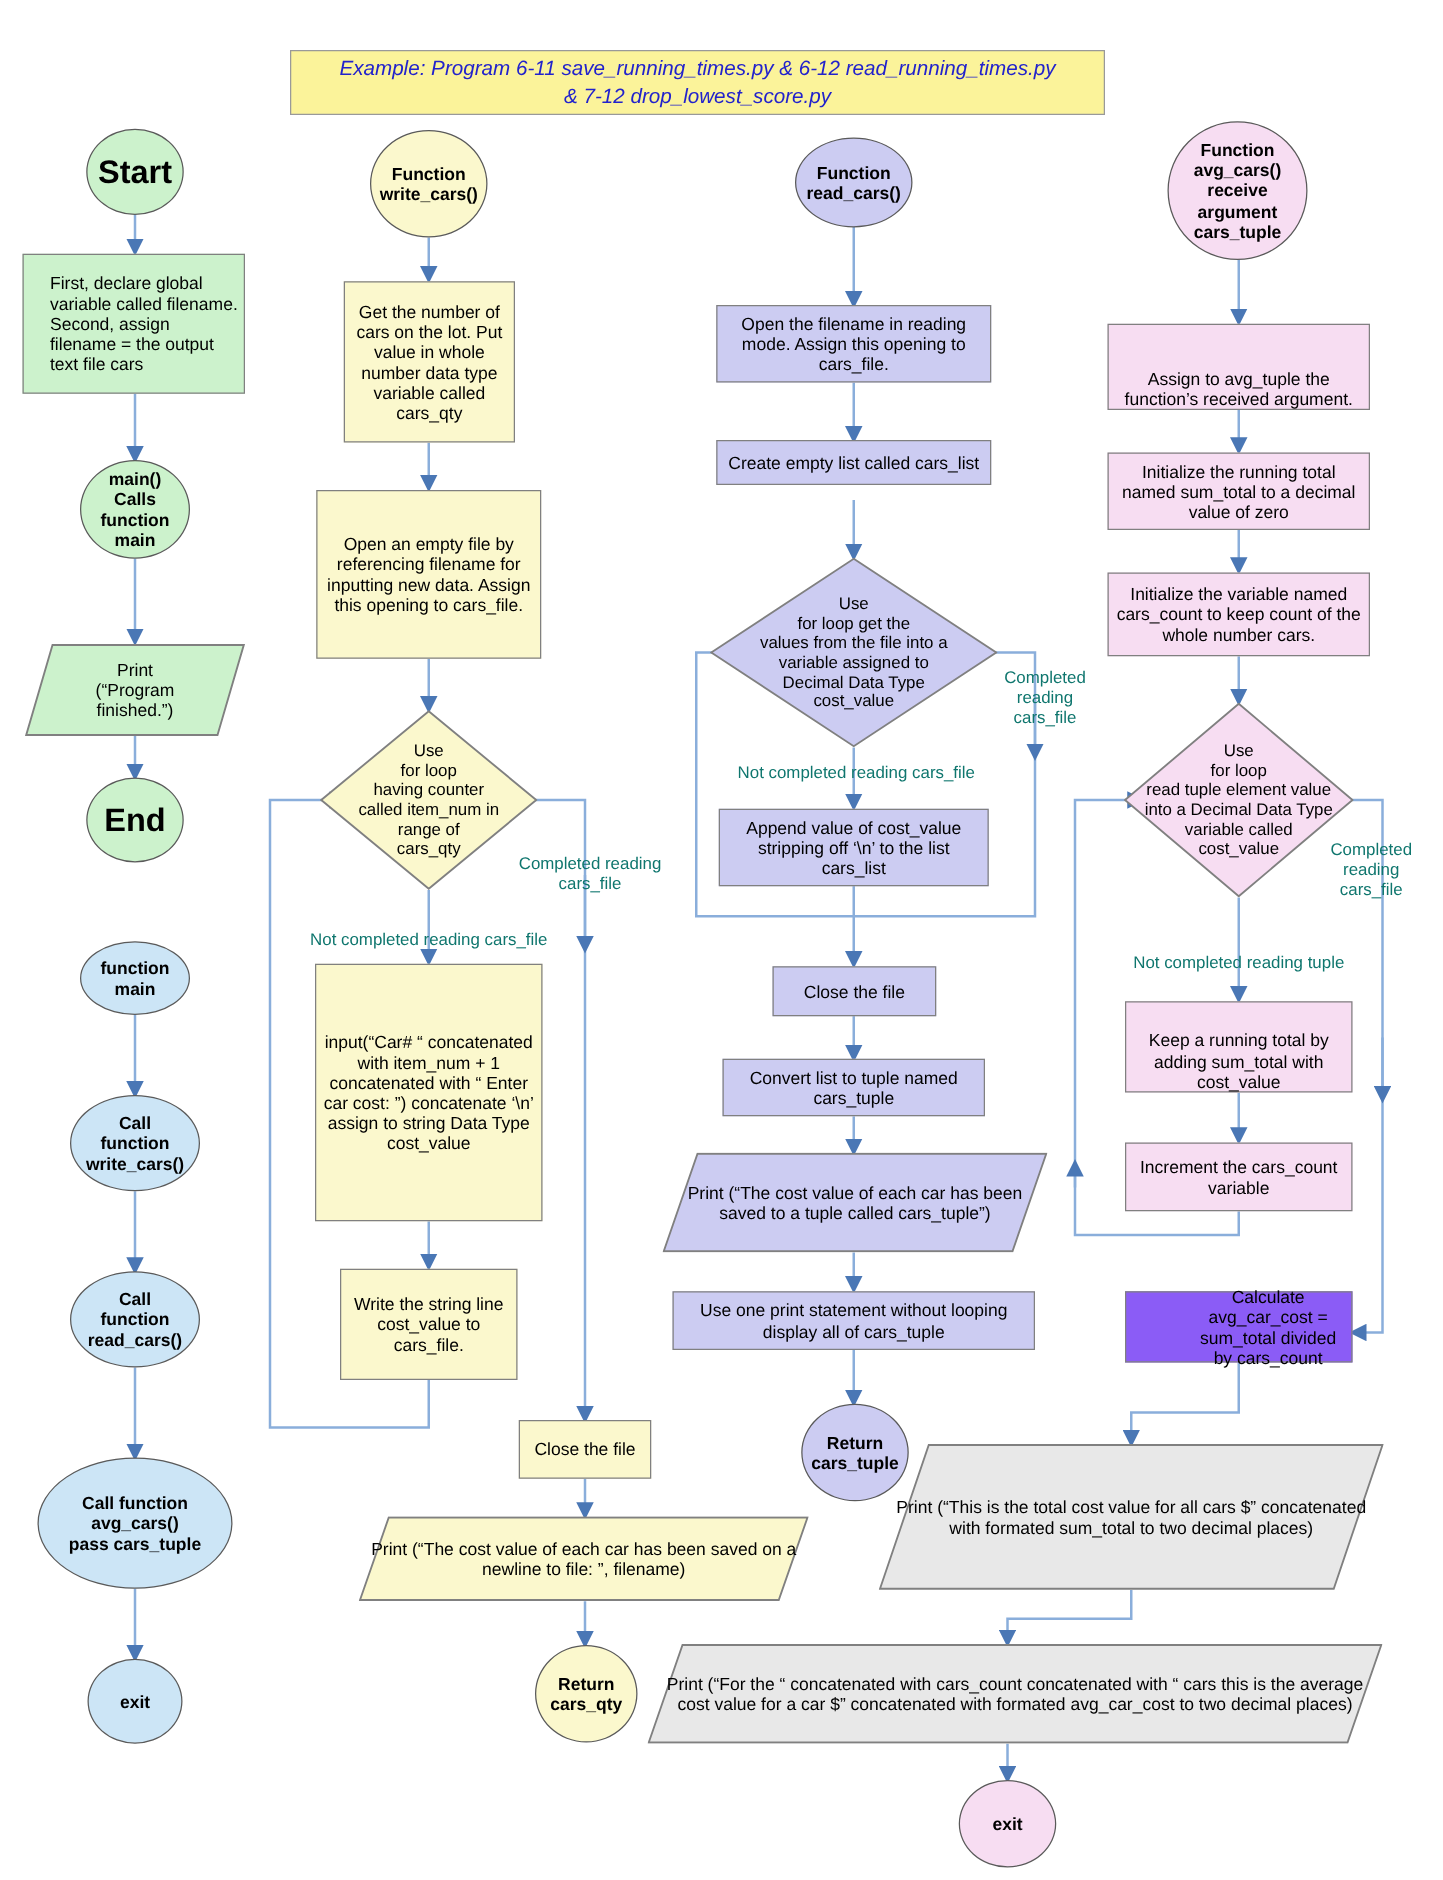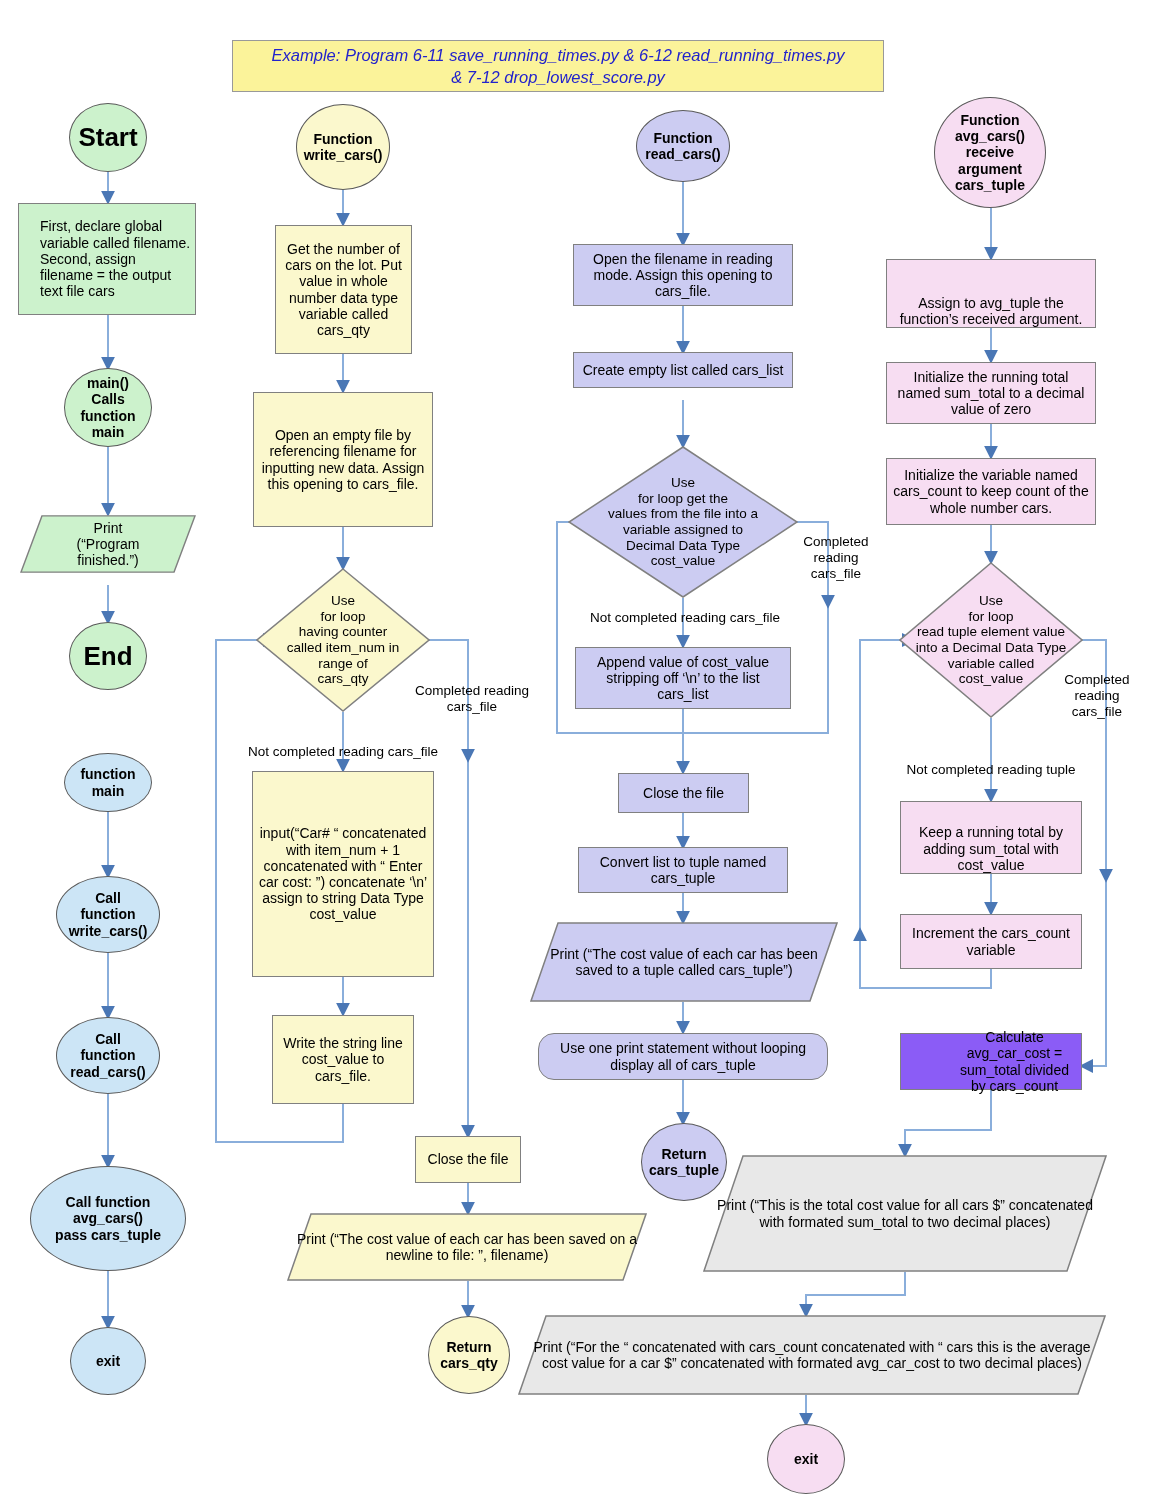--- a/index.html
+++ b/index.html
@@ -31,21 +31,21 @@
   .c-gray{background:#8b5cf6;padding-left:47px;}
   .c-title{background:#fbf39a;border:1.5px solid #999999;}
 
   .b{font-weight:bold;}
   .t13{font-size:13.5px;}
   .t14{font-size:14px;}
   .t26{font-size:26px;}
 
   .title-txt{color:#2222cc;font-size:16.5px;line-height:1.35;}
 
-  .edgelabel{position:absolute;font-size:13.5px;color:#000000;text-align:center;line-height:1.2;}
+  .edgelabel{position:absolute;font-size:13.5px;color:#0f766e;text-align:center;line-height:1.2;}
   .lalign{text-align:left;}
 </style>
 </head>
 <body>
 
 <div id="canvas">
 
   <svg class="links" viewBox="0 0 1154 1504">
     <defs>
       <marker id="ah" viewBox="0 0 10 10" refX="8" refY="5" markerWidth="7" markerHeight="7" orient="auto-start-reverse">
@@ -137,21 +137,21 @@
     <span class="txt t14 lalign" style="white-space:pre-line;padding-left:21px;">First, declare global variable called filename. Second, assign filename = the output text file cars</span>
   </div>
 
   <div class="node ell c-green" style="left:64px;top:368px;width:88px;height:79px;">
     <span class="txt b t14" style="white-space:pre-line;">main()
 Calls
 function
 main</span>
   </div>
 
-  <div class="node para" style="left:20px;top:515px;width:176px;height:58px;">
+  <div class="node para" style="left:20px;top:515px;width:176px;height:74px;">
     <svg class="shape" viewBox="0 0 176 70" preserveAspectRatio="none">
       <polygon points="22,1 175,1 154,69 1,69" fill="#ccf2cc" stroke="#808080" stroke-width="1.5"></polygon>
     </svg>
     <span class="txt t14" style="white-space:pre-line;">Print
 (“Program
 finished.”)</span>
   </div>
 
   <div class="node ell c-green" style="left:69px;top:622px;width:78px;height:68px;">
     <span class="txt b t26">End</span>
@@ -281,21 +281,21 @@
     <span class="txt t14">Convert list to tuple named cars_tuple</span>
   </div>
 
   <div class="node para" style="left:530px;top:922px;width:308px;height:80px;">
     <svg class="shape" viewBox="0 0 308 80" preserveAspectRatio="none">
       <polygon points="28,1 307,1 280,79 1,79" fill="#ccccf2" stroke="#808080" stroke-width="1.5"></polygon>
     </svg>
     <span class="txt t14">Print (“The cost value of each car has been saved to a tuple called cars_tuple”)</span>
   </div>
 
-  <div class="node rect c-blue" style="left:538px;top:1033px;width:290px;height:47px;border-radius:16px;">
+  <div class="node rect c-blue" style="left:538px;top:1033px;width:290px;height:47px;">
     <span class="txt t14">Use one print statement without looping display all of cars_tuple</span>
   </div>
 
   <div class="node ell c-blue" style="left:641px;top:1123px;width:86px;height:78px;">
     <span class="txt b t14" style="white-space:pre-line;">Return
 cars_tuple</span>
   </div>
 
   <div class="node ell c-pink" style="left:934px;top:97px;width:112px;height:111px;">
     <span class="txt b t14" style="white-space:pre-line;">Function

